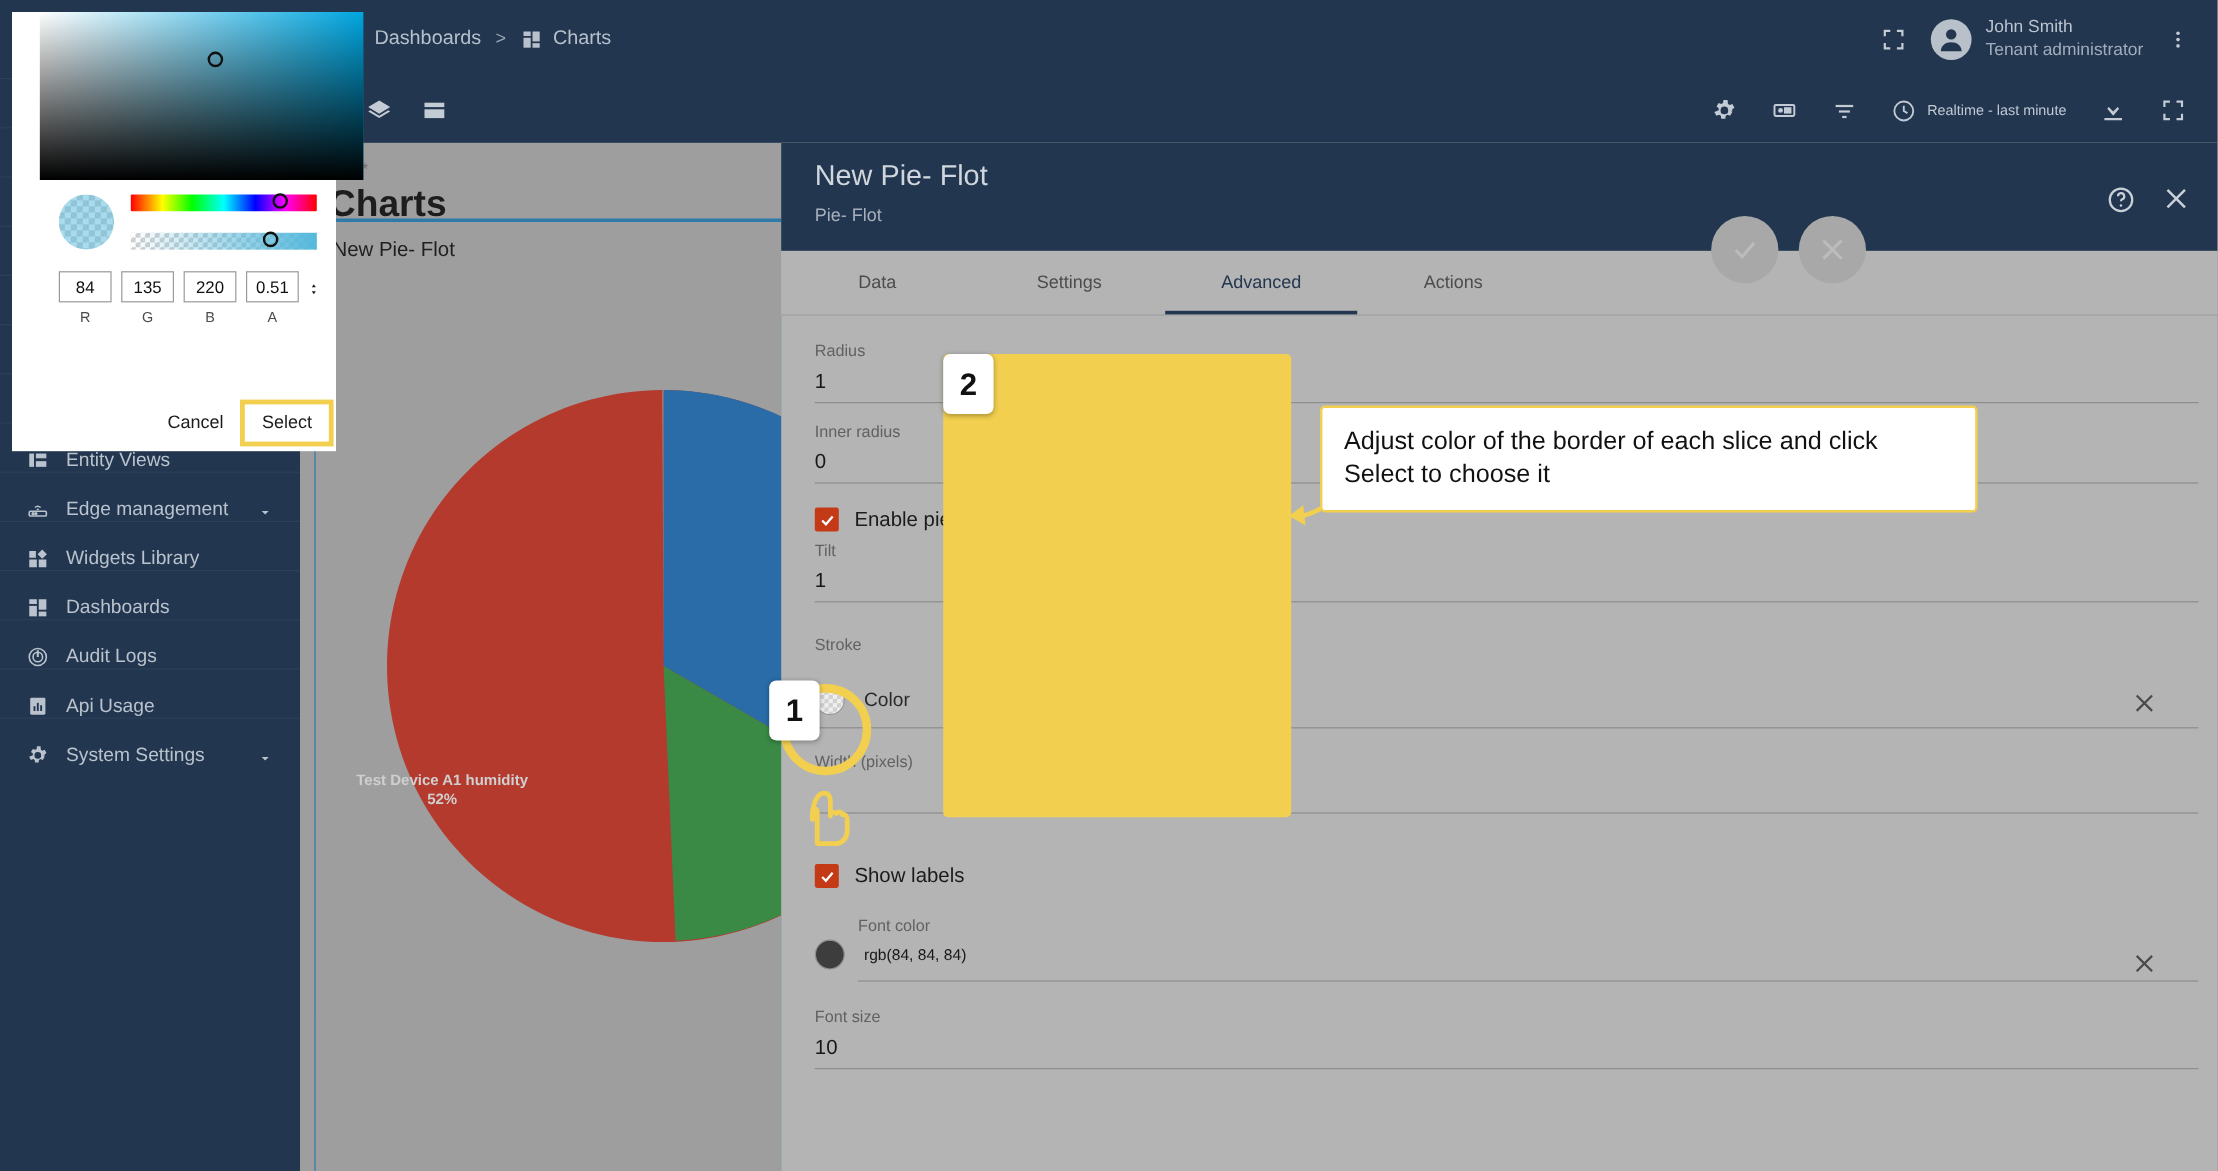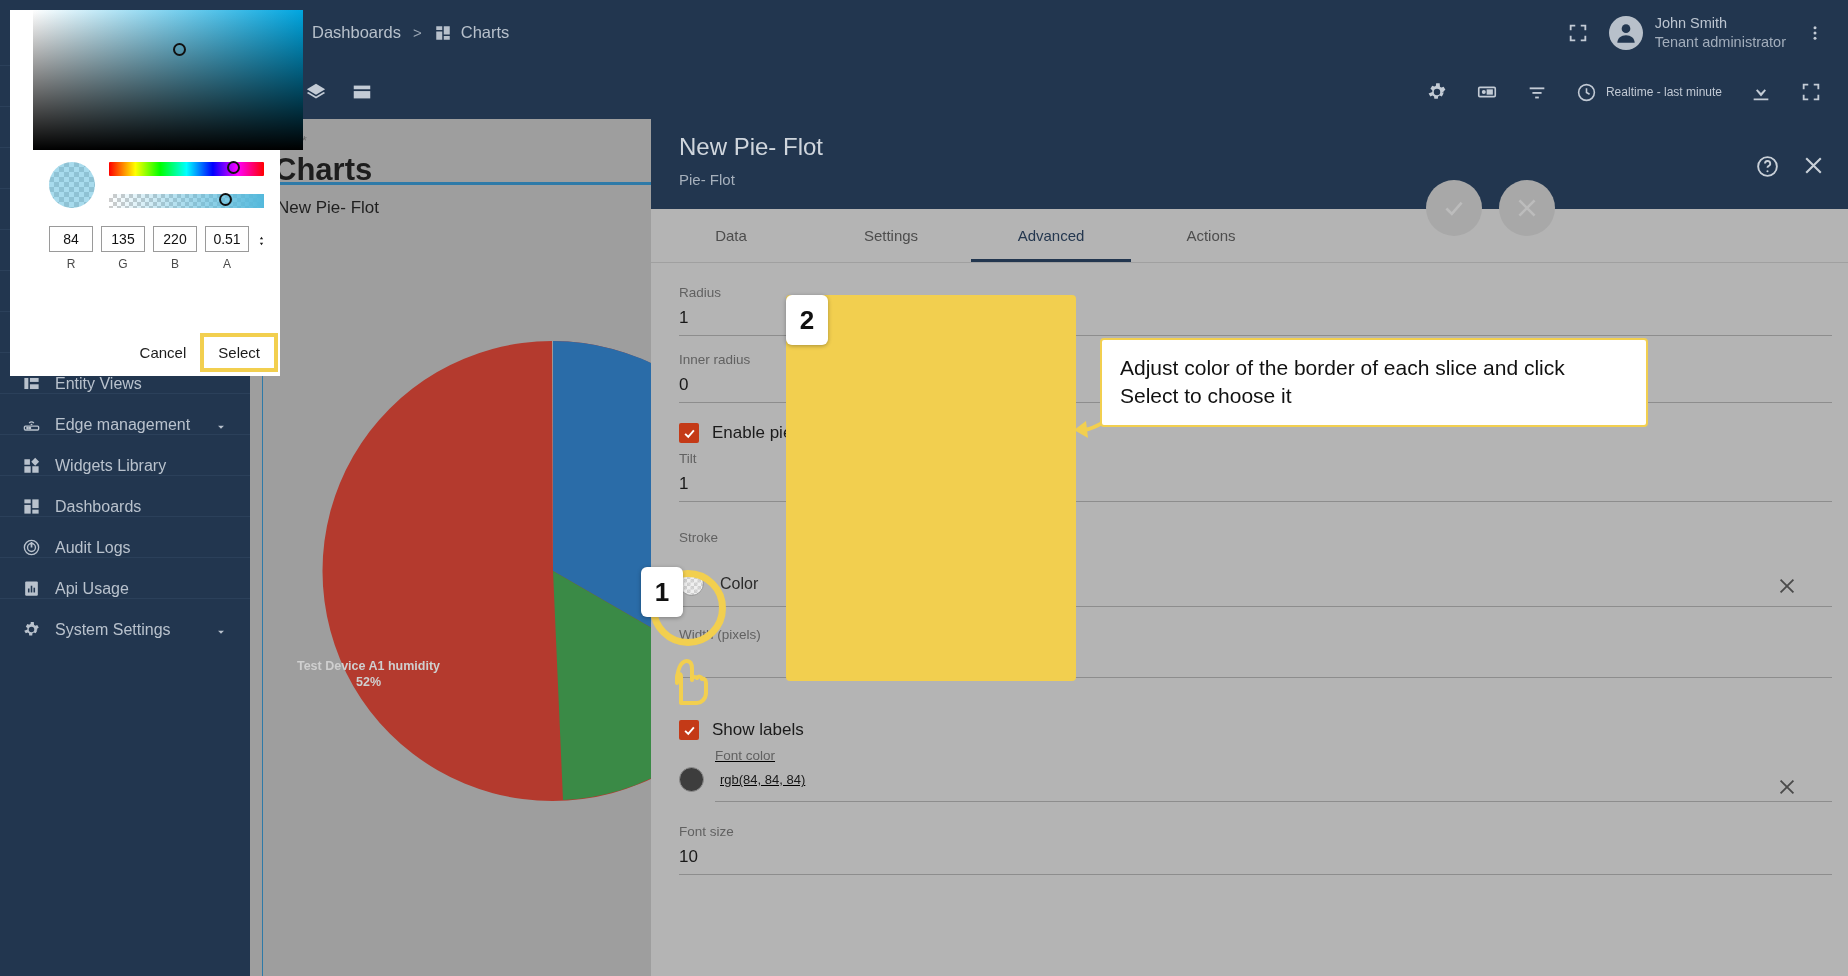--- a/index.html
+++ b/index.html
@@ -66,21 +66,21 @@
   }
   .title-row { padding: 14px 0 0 24px; }
   .title-label { font-size: 13px; color: #6d6d6d; }
   .title-value { font-size: 31px; font-weight: bold; color: #1d1d1d; margin-top: 4px; }
 
   .widget-card {
     position: absolute; left: 12px; top: 63px; width: 390px; height: 820px;
     background: #9e9e9e; border: 1px solid #2e7aa8; border-top: 3px solid #2e7aa8;
   }
   .widget-title { font-size: 17px; color: #1f1f1f; padding: 13px 0 0 14px; }
-  .pie-wrap { position: absolute; left: 0; top: 56px; width: 390px; height: 640px; overflow: hidden; }
+  .pie-wrap { position: absolute; left: 0; top: 40px; width: 390px; height: 640px; overflow: hidden; }
   .pie-label {
     position: absolute; left: 18px; top: 418px; width: 175px;
     text-align: center; color: #cfcfcf; font-size: 12.5px; font-weight: bold; line-height: 1.25;
   }
 
   
   .cfg-panel {
     position: absolute; left: 651px; top: 119px; width: 1197px; height: 857px;
     background: #b4b4b4; z-index: 6;
   }
@@ -550,21 +550,21 @@
 
       <div class="chk-row" style="margin-top:42px">
         <span class="chkbox">
           <svg style="width:15px;height:15px" viewBox="0 0 24 24" fill="none" stroke="#fff" stroke-width="3">
               <path d="M5 12.5l5 5L19 7"></path>
             </svg>
         </span>
         <span class="chk-label">Show labels</span>
       </div>
 
-      <div class="field" style="position:relative; margin-top:8px;text-decoration:underline;">
+      <div class="field" style="position:relative; margin-top:24px;">
         <div class="f-label" style="margin-left:36px">Font color</div>
         <div class="swatch-row" style="margin-top:4px">
           <span class="swatch" style="background:#3d3d3d; border:1px solid #8f8f8f;"></span>
           <span style="font-size:13px;color:#181818;">rgb(84, 84, 84)</span>
         </div>
         <div class="f-line" style="margin-top:9px; margin-left:36px;"></div>
         <svg class="clear-x" style="width:22px;height:22px; top:28px;" viewBox="0 0 24 24" fill="none" stroke="#4a4a4a" stroke-width="2">
             <path d="M5 5l14 14M19 5L5 19"></path>
           </svg>
       </div>

